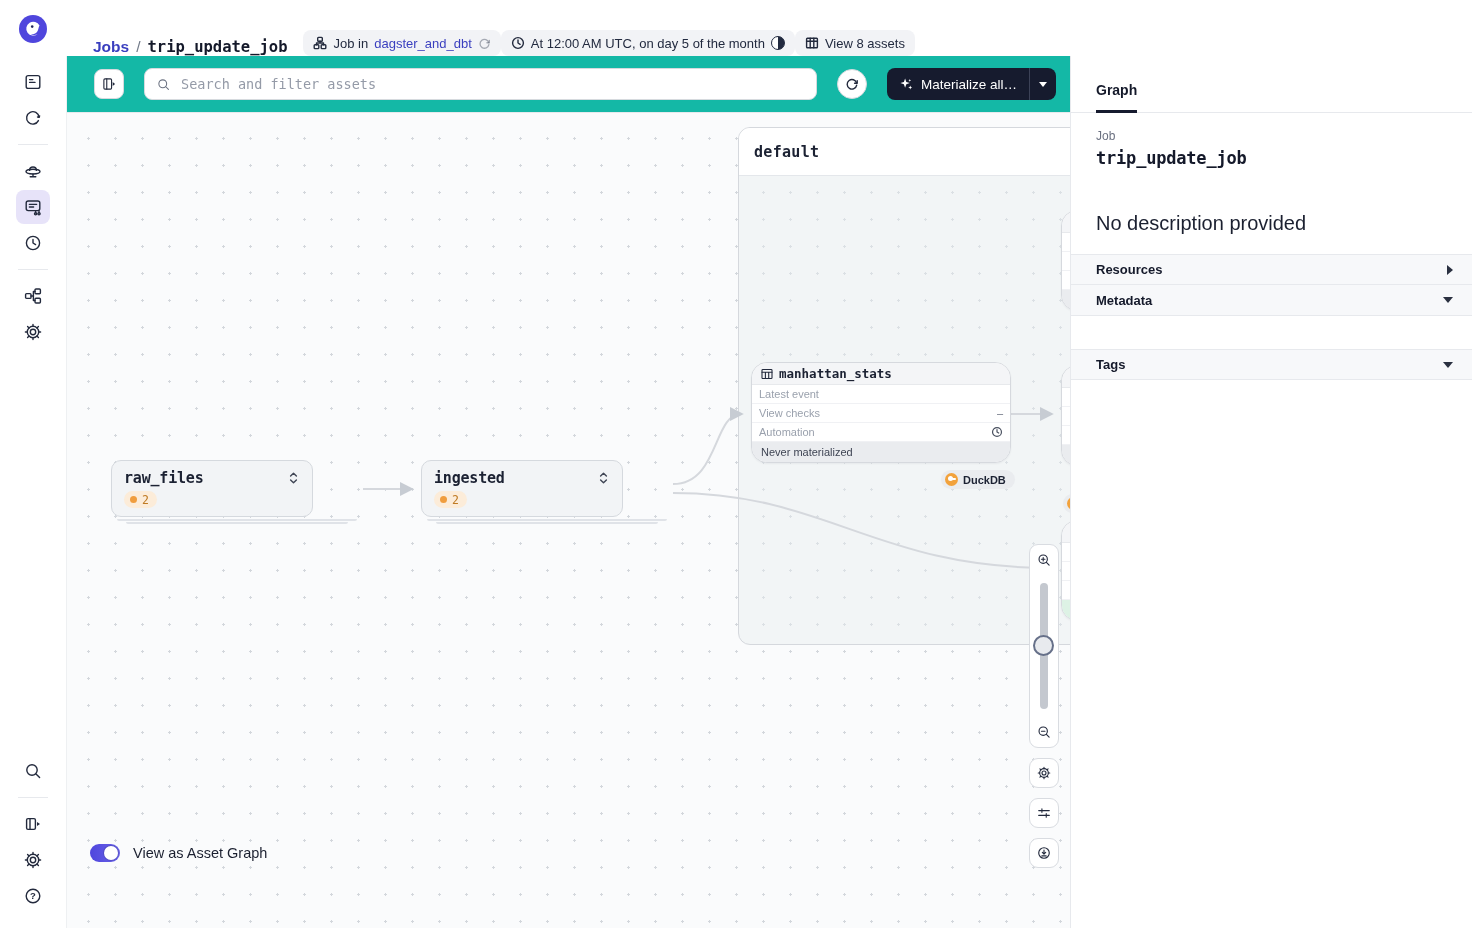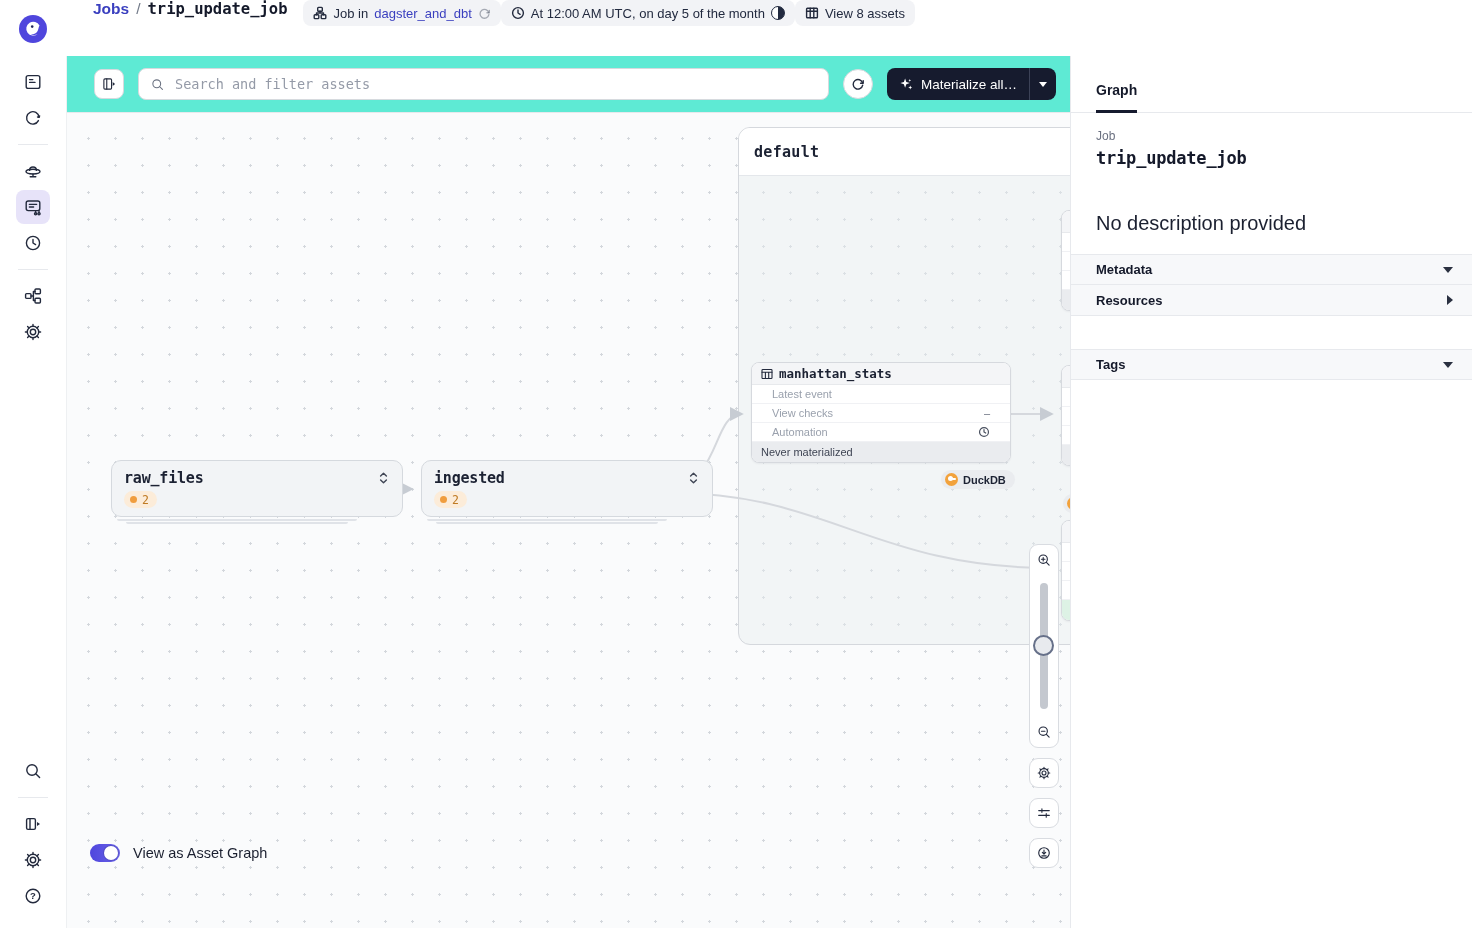--- a/index.html
+++ b/index.html
@@ -20,39 +20,39 @@
   .rail-item { width:34px; height:34px; display:flex; align-items:center; justify-content:center; border-radius:8px; margin:1px 0; cursor:pointer; }
   .rail-item.selected { background:#e7e3f9; }
   .rail-divider { width:30px; height:1px; background:#e7e9ed; margin:8px 0; }
   .rail-spacer { flex:1; }
   .rail svg { display:block; }
   .ic { stroke:#232a3d; stroke-width:1.4; fill:none; stroke-linecap:round; stroke-linejoin:round; }
 
   
   .main { flex:1; display:flex; flex-direction:column; min-width:0; }
 
-  .topbar { height:56px; flex:none; display:flex; align-items:flex-start; padding-left:27px; gap:16px; }
+  .topbar { height:56px; flex:none; display:flex; align-items:flex-end; padding-left:27px; gap:16px; }
   .crumbs { display:flex; align-items:baseline; gap:7px; font-size:15.5px; }
   .crumb-link { color:#3a3fbf; font-weight:600; cursor:pointer; }
   .crumb-sep { color:#727a89; }
   .crumb-current { color:#14192a; font-weight:700; }
   .badges { display:flex; gap:0; }
   .chip { background:#f2f3f6; border-radius:8px; height:26px; display:flex; align-items:center; gap:6px; padding:0 10px; font-size:13px; color:#222a3f; white-space:nowrap; }
   .chip a.link { color:#3a3fbf; text-decoration:none; cursor:pointer; }
   .mini-toggle { width:14px; height:14px; border-radius:50%; border:1.6px solid #222a3f; background:linear-gradient(90deg,#ffffff 50%,#222a3f 50%); }
 
   .tabsrow { height:47px; flex:none; display:flex; align-items:flex-end; gap:30px; padding-left:27px; border-bottom:1px solid #e7e9ed; }
   .tab { font-size:14px; color:#5b6273; padding-bottom:13px; cursor:pointer; }
   .tab.active { color:#14192a; font-weight:700; border-bottom:3px solid #161b2e; margin-bottom:-1px; }
 
   .content { flex:1; display:flex; min-height:0; }
 
   
   .graph-col { width:1004px; flex:none; display:flex; flex-direction:column; min-width:0; border-left:1px solid #eef0f2; }
-  .toolbar { height:57px; flex:none; display:flex; align-items:center; gap:14px; padding:0 14px 0 27px; border-bottom:1px solid #e7e9ed; background:#5eead4;justify-content:flex-end; }
+  .toolbar { height:57px; flex:none; display:flex; align-items:center; gap:20px; padding:0 14px 0 27px; border-bottom:1px solid #e7e9ed; background:#14b8a6;justify-content:flex-end; }
   .sq-btn { width:30px; height:30px; border:1px solid #d6dade; border-radius:8px; background:#fff; display:flex; align-items:center; justify-content:center; cursor:pointer; flex:none; }
   .round-btn { width:30px; height:30px; border:1px solid #d6dade; border-radius:50%; background:#fff; display:flex; align-items:center; justify-content:center; cursor:pointer; flex:none; }
   .search-box { flex:1; height:32px; border:1px solid #d6dade; border-radius:8px; display:flex; align-items:center; gap:8px; padding:0 11px; background:#fff; }
   .search-box input { border:none; outline:none; flex:1; font-family:"DejaVu Sans Mono","Liberation Mono",monospace; font-size:13.5px; color:#2a3040; background:transparent; }
   .search-box input::placeholder { color:#949aa7; }
   .btn-dark { height:32px; background:#161b2e; border-radius:8px; display:flex; align-items:stretch; color:#fff; cursor:pointer; flex:none; overflow:hidden; }
   .btn-dark .btn-main { display:flex; align-items:center; gap:7px; padding:0 12px; font-size:13.5px; font-weight:500; }
   .btn-dark .btn-caret { display:flex; align-items:center; justify-content:center; width:27px; border-left:1px solid #3c4257; }
   .caret-down-w { width:0; height:0; border-left:4px solid transparent; border-right:4px solid transparent; border-top:5px solid #ffffff; }
 
@@ -61,34 +61,34 @@
     background-image:radial-gradient(circle,#d3d7dc 1.2px,transparent 1.4px);
     background-size:27px 27px; background-position:8px 12px; }
 
   .group-box { position:absolute; left:671px; top:14px; width:480px; height:518px;
     border:1px solid #d5d8dd; border-radius:12px; background:rgba(232,235,239,0.42); z-index:1; }
   .group-box .group-header { height:48px; background:#ffffff; border-bottom:1px solid #e4e7eb; border-radius:11px 11px 0 0;
     display:flex; align-items:center; padding:0 15px; font-size:15px; font-weight:600; color:#1c2233; letter-spacing:.3px; }
 
   svg.edges { position:absolute; inset:0; z-index:2; pointer-events:none; }
 
-  .cgroup-node { position:absolute; width:292px; height:57px; background:#f2f4f6; border:1px solid #d5d9de; border-radius:10px; z-index:3; padding:8px 12px 0; cursor:pointer; }
+  .cgroup-node { position:absolute; width:202px; height:57px; background:#f2f4f6; border:1px solid #d5d9de; border-radius:10px; z-index:3; padding:8px 12px 0; cursor:pointer; }
   .cgroup-node .cg-title-row { display:flex; align-items:center; justify-content:space-between; }
   .cgroup-node .cg-name { font-size:15px; font-weight:700; color:#1c2233; letter-spacing:-.2px; }
   .count-pill { display:inline-flex; align-items:center; gap:5px; background:#fcecd9; border-radius:9px; height:17px; padding:0 8px 0 6px; margin-top:4px;
     font-size:11.5px; color:#bf7a23; font-family:"DejaVu Sans Mono","Liberation Mono",monospace; }
   .dot-orange { width:7px; height:7px; border-radius:50%; background:#f09d3e; }
   .stack-shadow { position:absolute; z-index:3; }
   .stack-shadow div { height:2px; background:#e0e3e8; border-radius:0 0 3px 3px; margin:1px auto 0; }
 
-  .asset-node { position:absolute; width:260px; background:#ffffff; border:1px solid #d6d9de; border-radius:8px; overflow:hidden; z-index:3;
+  .asset-node { position:absolute; width:260px; background:#ffffff; border:1px solid #d6d9de; border-radius:16px; overflow:hidden; z-index:3;
     box-shadow:0 1px 2px rgba(20,25,46,.05); cursor:pointer; }
   .an-header { display:flex; align-items:center; gap:6px; padding:3px 9px; background:#f4f5f7; border-bottom:1px solid #e7e9ec;
     font-size:12.5px; font-weight:700; color:#1c2233; height:22px; }
-  .an-row { display:flex; align-items:center; justify-content:space-between; height:19px; padding:0 20px; border-bottom:1px solid #f0f1f4;
+  .an-row { display:flex; align-items:center; justify-content:space-between; height:19px; padding:0 7px; border-bottom:1px solid #f0f1f4;
     font-size:11px; color:#9aa1ad; }
   .an-row .an-val { color:#6a7180; display:flex; align-items:center; }
   .an-status { height:20px; display:flex; align-items:center; padding:0 9px; background:#eaecef; font-size:11px; color:#3f4554; }
   .an-status.green { background:#ddf2e5; color:#1f7a4c; }
 
   .kind-badge { position:absolute; z-index:3; height:19px; background:#eaecef; border-radius:10px; display:flex; align-items:center; gap:5px; padding:0 9px 0 4px;
     font-size:11px; font-weight:700; color:#1c2233; }
   .duck { width:13px; height:13px; border-radius:50%; background:#f2a23c; position:relative; flex:none; }
   .duck::before { content:""; position:absolute; left:3px; top:3px; width:5px; height:5px; border-radius:50%; background:#fff; }
   .duck::after { content:""; position:absolute; left:7px; top:4.5px; width:4px; height:2.5px; border-radius:2px; background:#fff; }
@@ -481,26 +481,26 @@
           <span class="ip-tab">Graph</span>
         </div>
         <div class="ip-jobblock">
           <div class="ip-type">Job</div>
           <div class="ip-name mono">trip_update_job</div>
         </div>
 
         <div class="ip-desc-content">No description provided</div>
 
         <div class="section-row">
+          <span class="sr-label">Resources</span>
+          <span class="caret-right"></span>
+        </div>
+        <div class="section-row">
           <span class="sr-label">Metadata</span>
           <span class="caret-down"></span>
-        </div>
-        <div class="section-row">
-          <span class="sr-label">Resources</span>
-          <span class="caret-right"></span>
         </div>
 
         <div class="ip-gap"></div>
 
         <div class="section-row">
           <span class="sr-label">Tags</span>
           <span class="caret-down"></span>
         </div>
       </aside>
 

